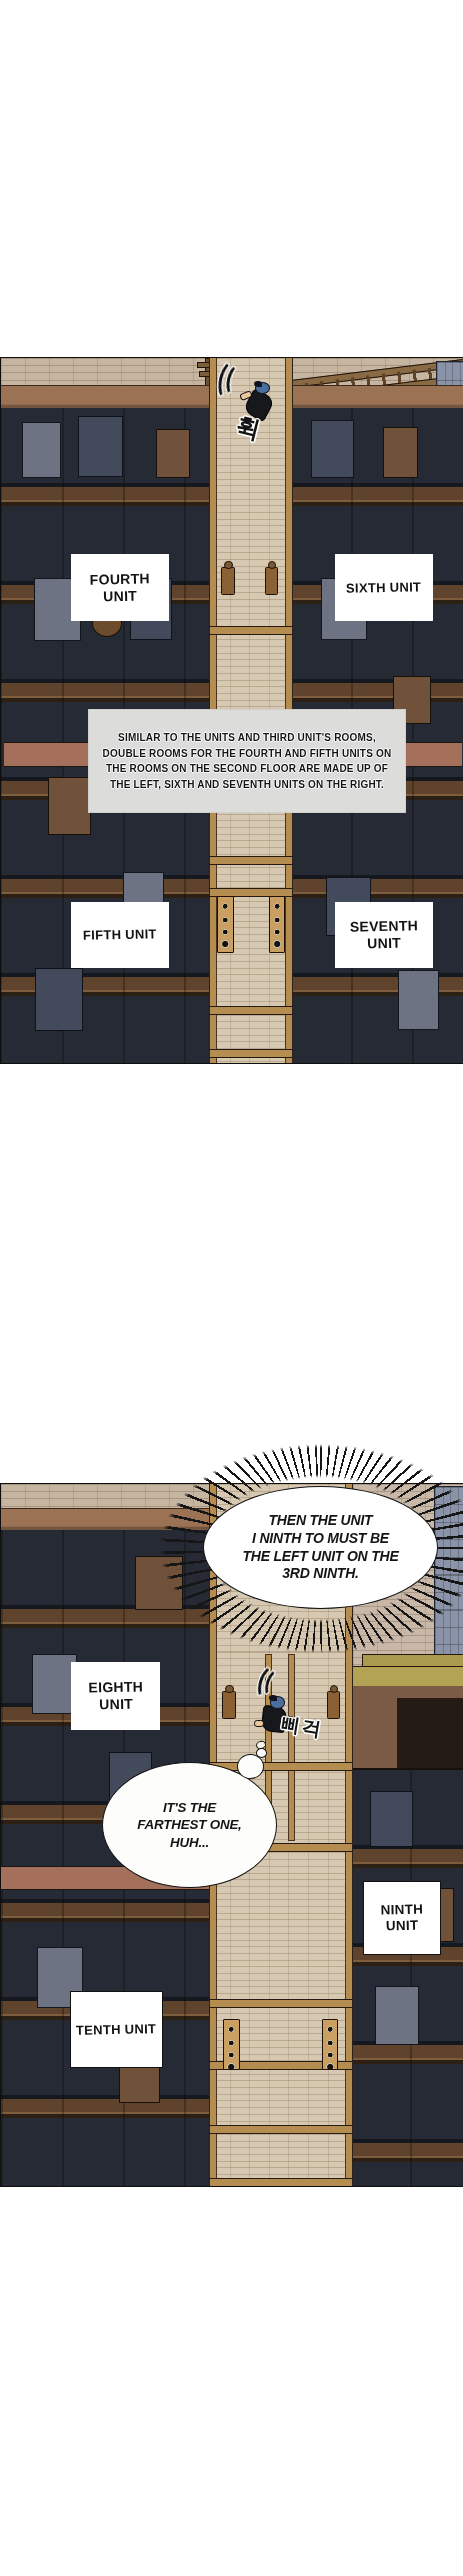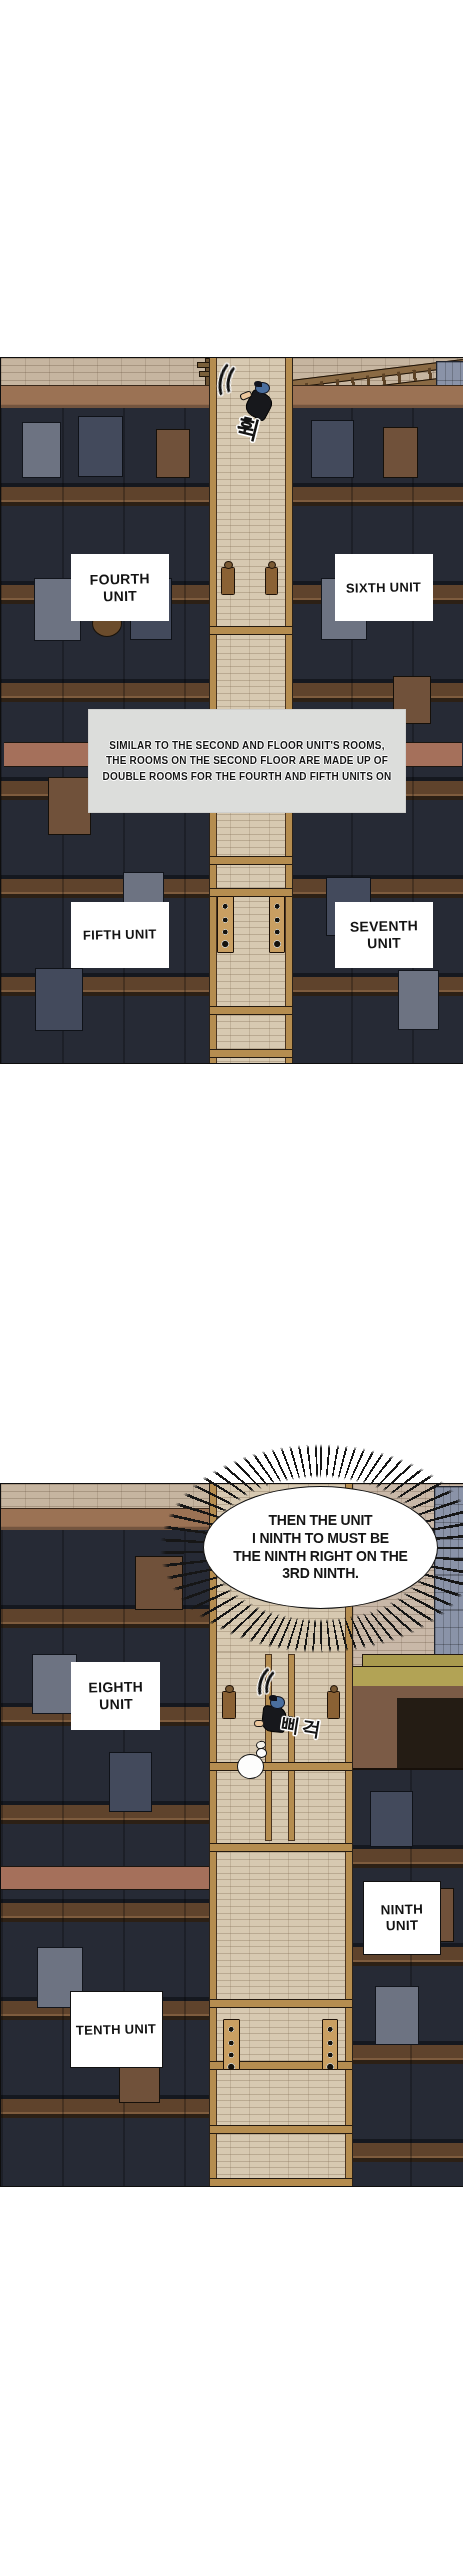--- a/index.html
+++ b/index.html
@@ -53,21 +53,21 @@
      white-space:nowrap;line-height:1;}
   .ulabel{position:absolute;background:#fff;color:#131313;display:flex;align-items:center;justify-content:center;
      text-align:center;font-weight:bold;font-size:14px;line-height:1.18;letter-spacing:0.3px;}
   .ulabel.bordered{border:1.5px solid #111;}
   .ulabel .txt{transform:rotate(-1.2deg);}
   .ulabel.two .txt{width:62px;}
   .narrbox{position:absolute;background:var(--narration_bg,#dcdddb);color:#141414;font-weight:bold;font-size:10px;
      line-height:1.55;text-align:center;display:flex;flex-direction:column;justify-content:center;
      text-shadow:-0.8px 0 0 #fff,0.8px 0 0 #fff,0 -0.8px 0 #fff,0 0.8px 0 #fff;letter-spacing:0.2px;
      box-shadow:inset 0 0 0 0.5px #c2c2bf;}
-  .bubbletext{font-weight:bold;color:#151515;text-align:center;line-height:1.28;letter-spacing:-0.2px;}
+  .bubbletext{font-style:italic;font-weight:bold;color:#151515;text-align:center;line-height:1.28;letter-spacing:-0.2px;}
   .arc{position:absolute;border:3.1px solid transparent;border-left-color:#111;border-radius:50%;
      filter:drop-shadow(-1px 0 0 #fff) drop-shadow(1px 0 0 #fff) drop-shadow(0 -1px 0 #fff) drop-shadow(0 1px 0 #fff);}
 
   
   .chibi{position:absolute;width:39px;height:41px;}
   .chibi .body{position:absolute;left:8.2px;top:14.4px;width:21.6px;height:24px;background:#17181c;border:1px solid #000;border-radius:4.1px 10.3px 4.1px 10.3px;transform:rotate(28deg);}
   .chibi .head{position:absolute;left:15.5px;top:4.1px;width:13px;height:10.8px;background:#4a6e9e;border:1.5px solid #10121c;border-radius:50% 50% 46% 46%;}
   .chibi .head:after{content:"";position:absolute;left:-1.5px;top:-2.1px;width:8.2px;height:6.2px;background:#10121c;border-radius:50% 50% 0 60%;}
   .chibi .arm{position:absolute;left:1px;top:14.4px;width:10.3px;height:5.2px;background:var(--skin,#ecc79d);border:1px solid #111;border-radius:3.1px;transform:rotate(-22deg);}
   .chibi .leg{position:absolute;width:8.2px;height:4.6px;background:var(--skin,#ecc79d);border:1px solid #111;border-radius:3.1px;}
@@ -163,23 +163,24 @@
         <span class="txt">SIXTH UNIT</span>
       </div>
     <div class="ulabel" style="left:70px;top:544px;width:98px;height:66px;font-size:13px;">
         <span class="txt">FIFTH UNIT</span>
       </div>
     <div class="ulabel two" style="left:334px;top:544px;width:98px;height:66px;">
         <span class="txt" style="width:68px;">SEVENTH UNIT</span>
       </div>
 
     <div class="narrbox" style="left:87px;top:351px;width:318px;height:104px;">
-      <div>SIMILAR TO THE SECOND AND FLOOR UNIT'S ROOMS,</div>
+      <div>SIMILAR TO THE UNITS AND THIRD UNIT'S ROOMS,</div>
+      <div>DOUBLE ROOMS FOR THE FOURTH AND FIFTH UNITS ON</div>
       <div>THE ROOMS ON THE SECOND FLOOR ARE MADE UP OF</div>
-      <div>DOUBLE ROOMS FOR THE FOURTH AND FIFTH UNITS ON</div>
+      <div>THE LEFT, SIXTH AND SEVENTH UNITS ON THE RIGHT.</div>
     </div>
   </section>
 
   <section class="panel" style="top:1483px;height:704px;background:#c9b8a8;">
 
     <div class="abs brickbg" style="left:208px;top:0;width:256px;height:183px;background-color:#c9b8a8;"></div>
     <div class="abs" style="left:433px;top:2.1px;width:29px;height:179px;background:var(--doorBlue,#8a93a8);border:1px solid #20242e;background-image:repeating-linear-gradient(rgba(0,0,0,.25) 0 1px,transparent 1px 17.5px),repeating-linear-gradient(90deg,rgba(0,0,0,.2) 0 1px,transparent 1px 7.7px);"></div>
 
     <div class="abs" style="left:361px;top:170px;width:103px;height:14.4px;background:#a99a4e;border:1.5px solid #23180f;"></div>
     <div class="abs" style="left:334px;top:182px;width:130px;height:20.6px;background:var(--oliveRoof,#b2a355);border:1.5px solid #23180f;"></div>
@@ -237,28 +238,35 @@
     <div class="ulabel two" style="left:70px;top:178px;width:89px;height:68px;">
         <span class="txt">EIGHTH UNIT</span>
       </div>
     <div class="ulabel two bordered" style="left:362px;top:397px;width:76px;height:72px;font-size:13.4px;">
         <span class="txt">NINTH UNIT</span>
       </div>
     <div class="ulabel bordered" style="left:69px;top:507px;width:91px;height:75px;font-size:13px;">
         <span class="txt">TENTH UNIT</span>
       </div>
 
+    <div class="th-main">
+      <div class="bubbletext" style="font-size:13.4px;">
+        <div>IT'S THE</div>
+        <div>FARTHEST ONE,</div>
+        <div>HUH...</div>
+      </div>
+    </div>
     <div class="th-bump"></div>
     <div class="th-dot"></div>
   </section>
 
   <div class="burst-rays"></div>
   <div class="burst-bubble">
     <div class="bubbletext" style="font-size:14px;">
       <div>THEN THE UNIT</div>
       <div>I NINTH TO MUST BE</div>
-      <div>THE NINTH RIGHT ON THE</div>
+      <div>THE LEFT UNIT ON THE</div>
       <div>3RD NINTH.</div>
     </div>
   </div>
 
 </div>
 
 
 </body></html>

